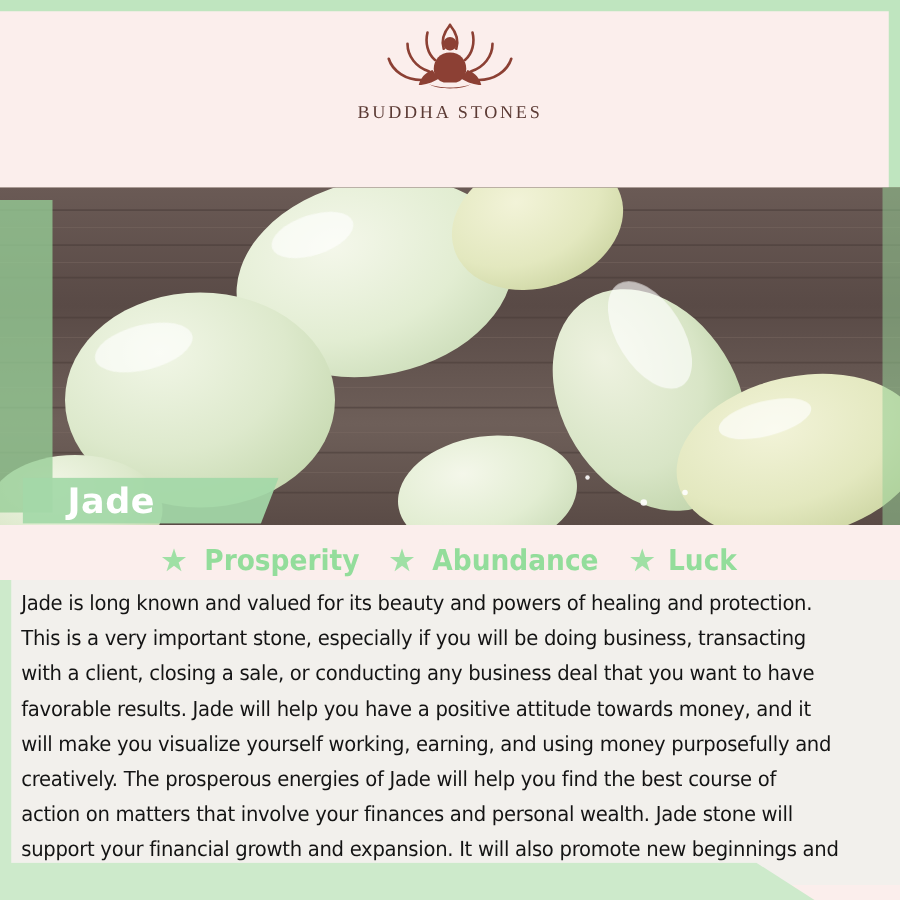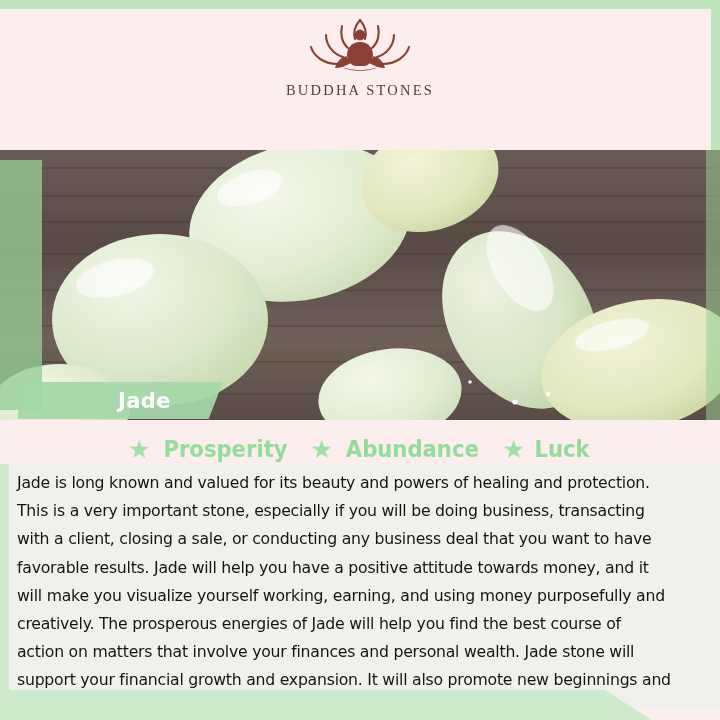--- a/index.html
+++ b/index.html
@@ -59,23 +59,23 @@
   }
 
   
   .jade-banner{
     position:absolute;left:18px;top:382px;width:205px;height:37px;
     background:rgba(164,216,168,0.93);
     clip-path:polygon(0 0, 100% 0, 93% 100%, 0 100%);
     display:flex;align-items:center;
   }
   .jade-label{
-    margin-left:100px;
-    font-family:"DejaVu Sans", sans-serif;
-    font-weight:bold;font-size:21px;color:#ffffff;letter-spacing:0.4px;
+    margin-left:36px;
+    font-family:"DejaVu Sans", sans-serif;
+    font-weight:bold;font-size:28px;color:#ffffff;letter-spacing:0.4px;
   }
 
   
   .lower{
     position:absolute;left:0;top:420px;width:720px;height:300px;background:#fbeeec;
   }
   .benefits{
     position:absolute;left:0;top:12px;width:720px;height:34px;
     display:flex;align-items:center;justify-content:center;gap:0px;
   }

